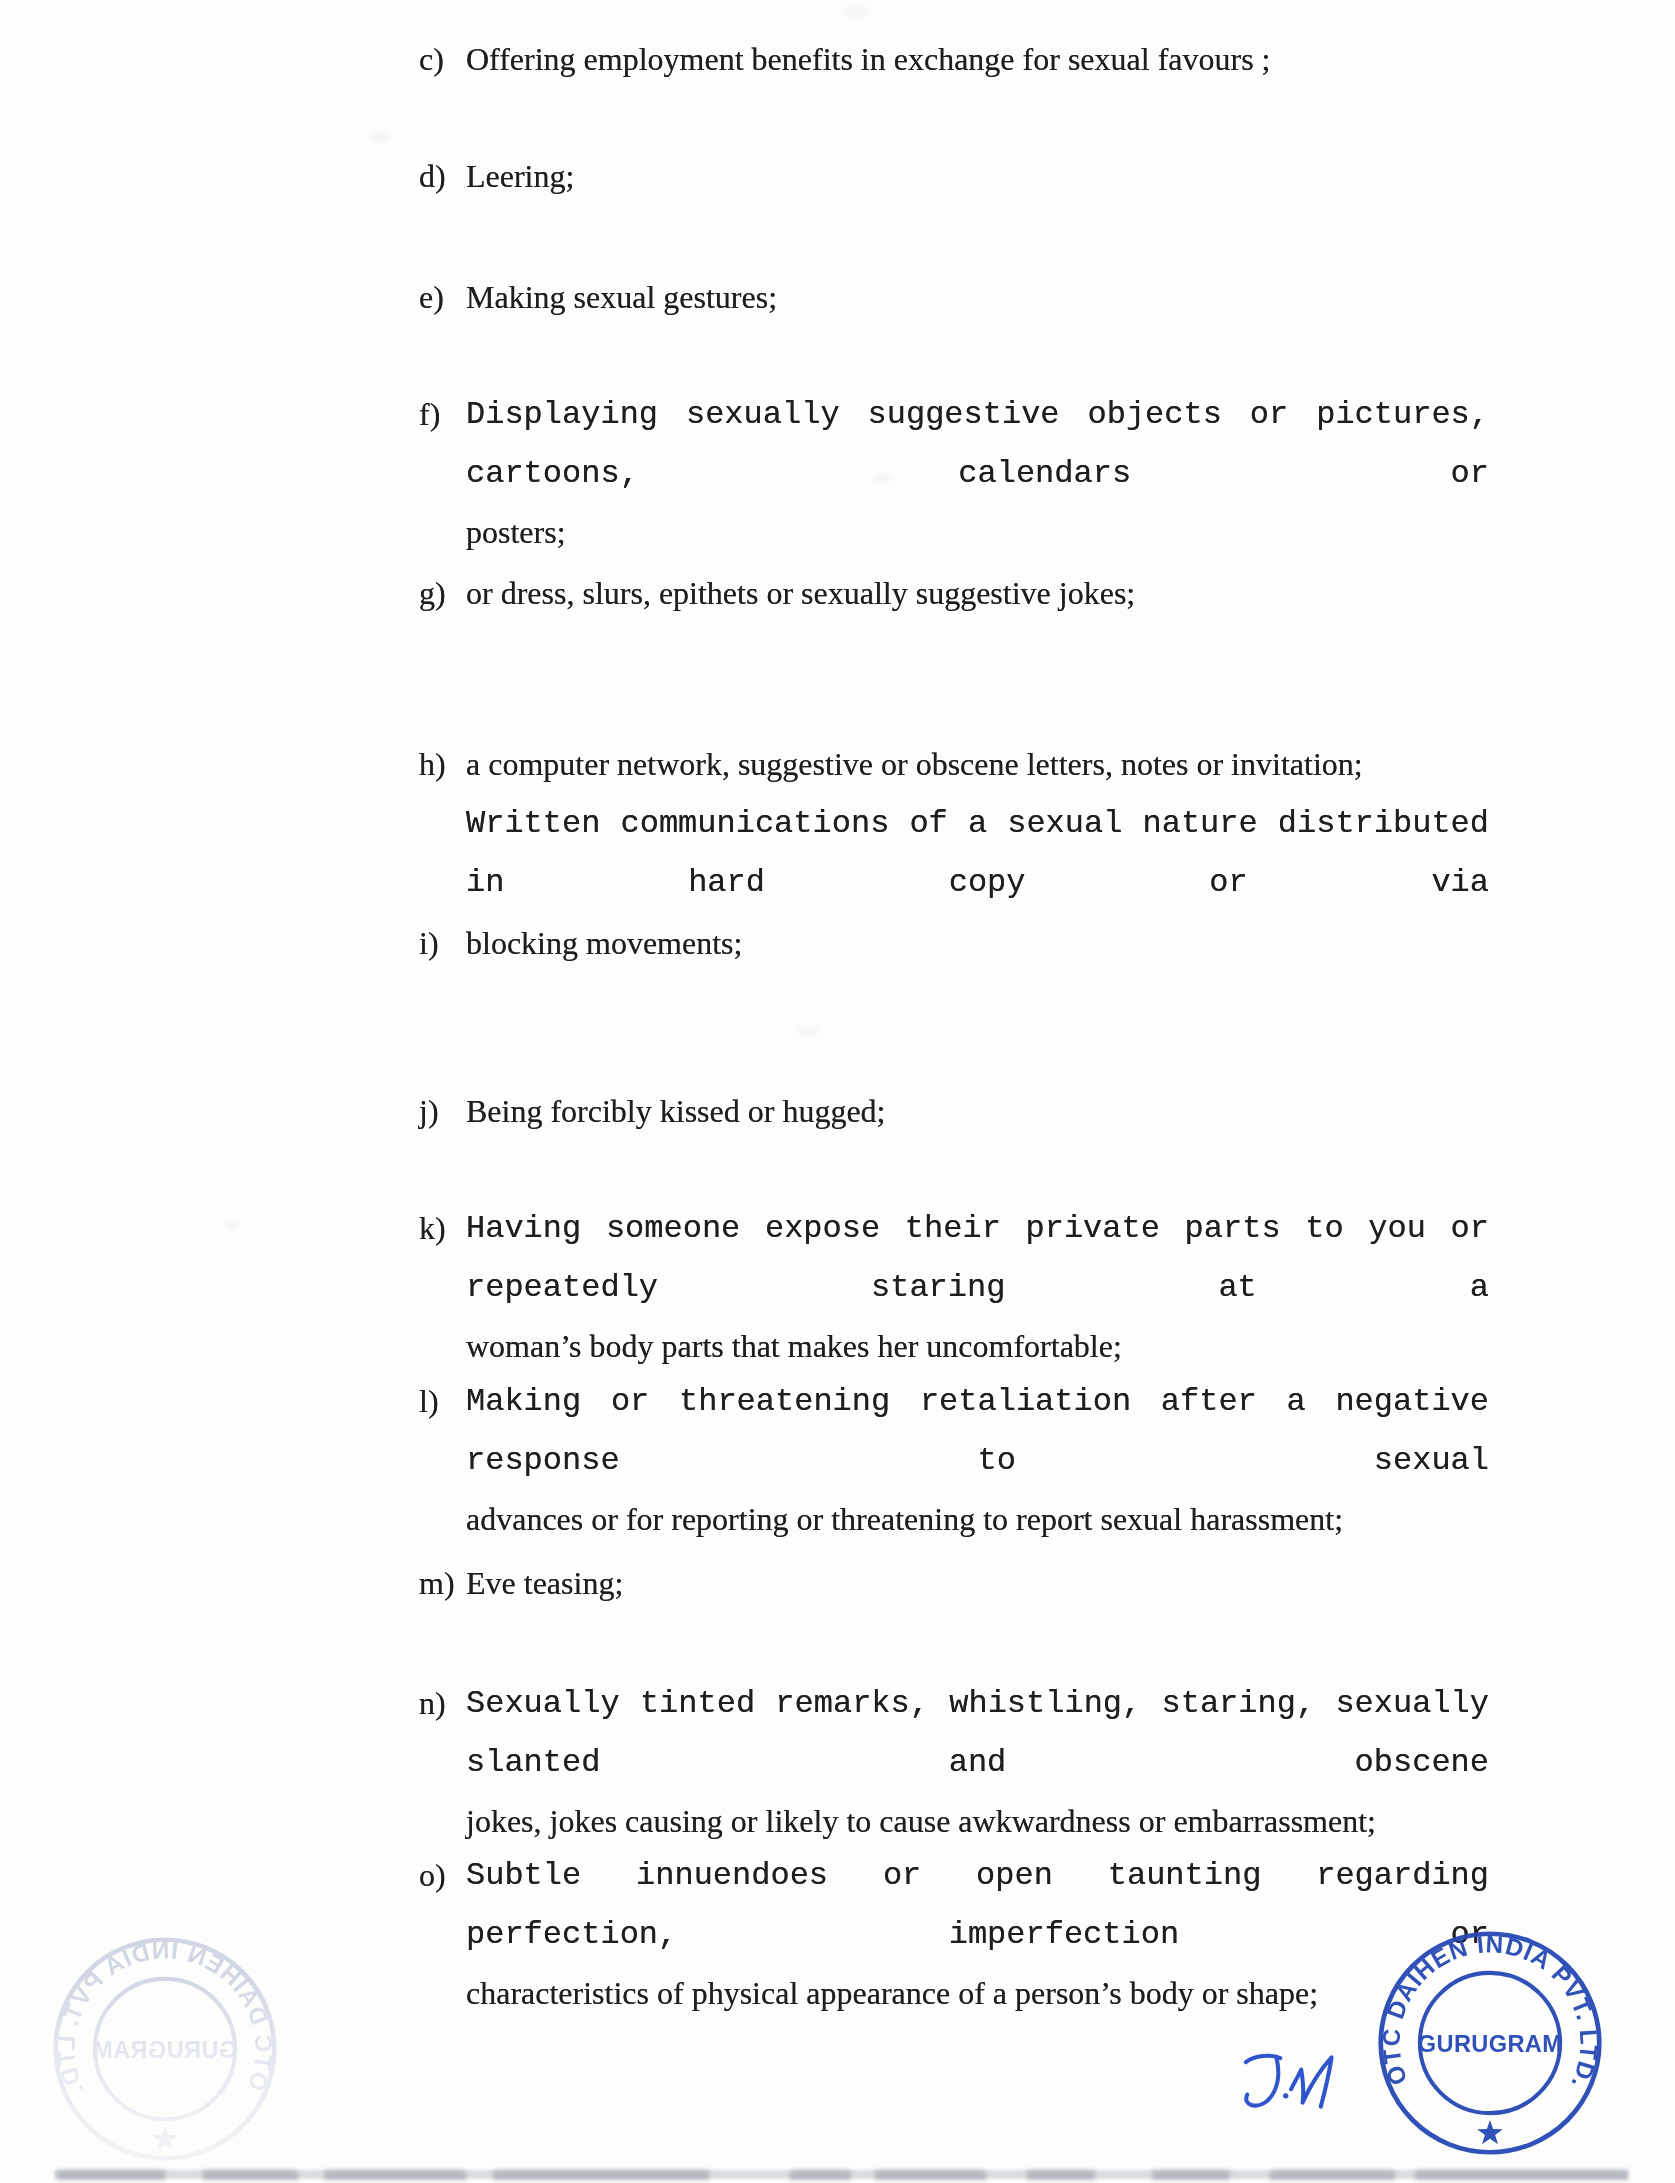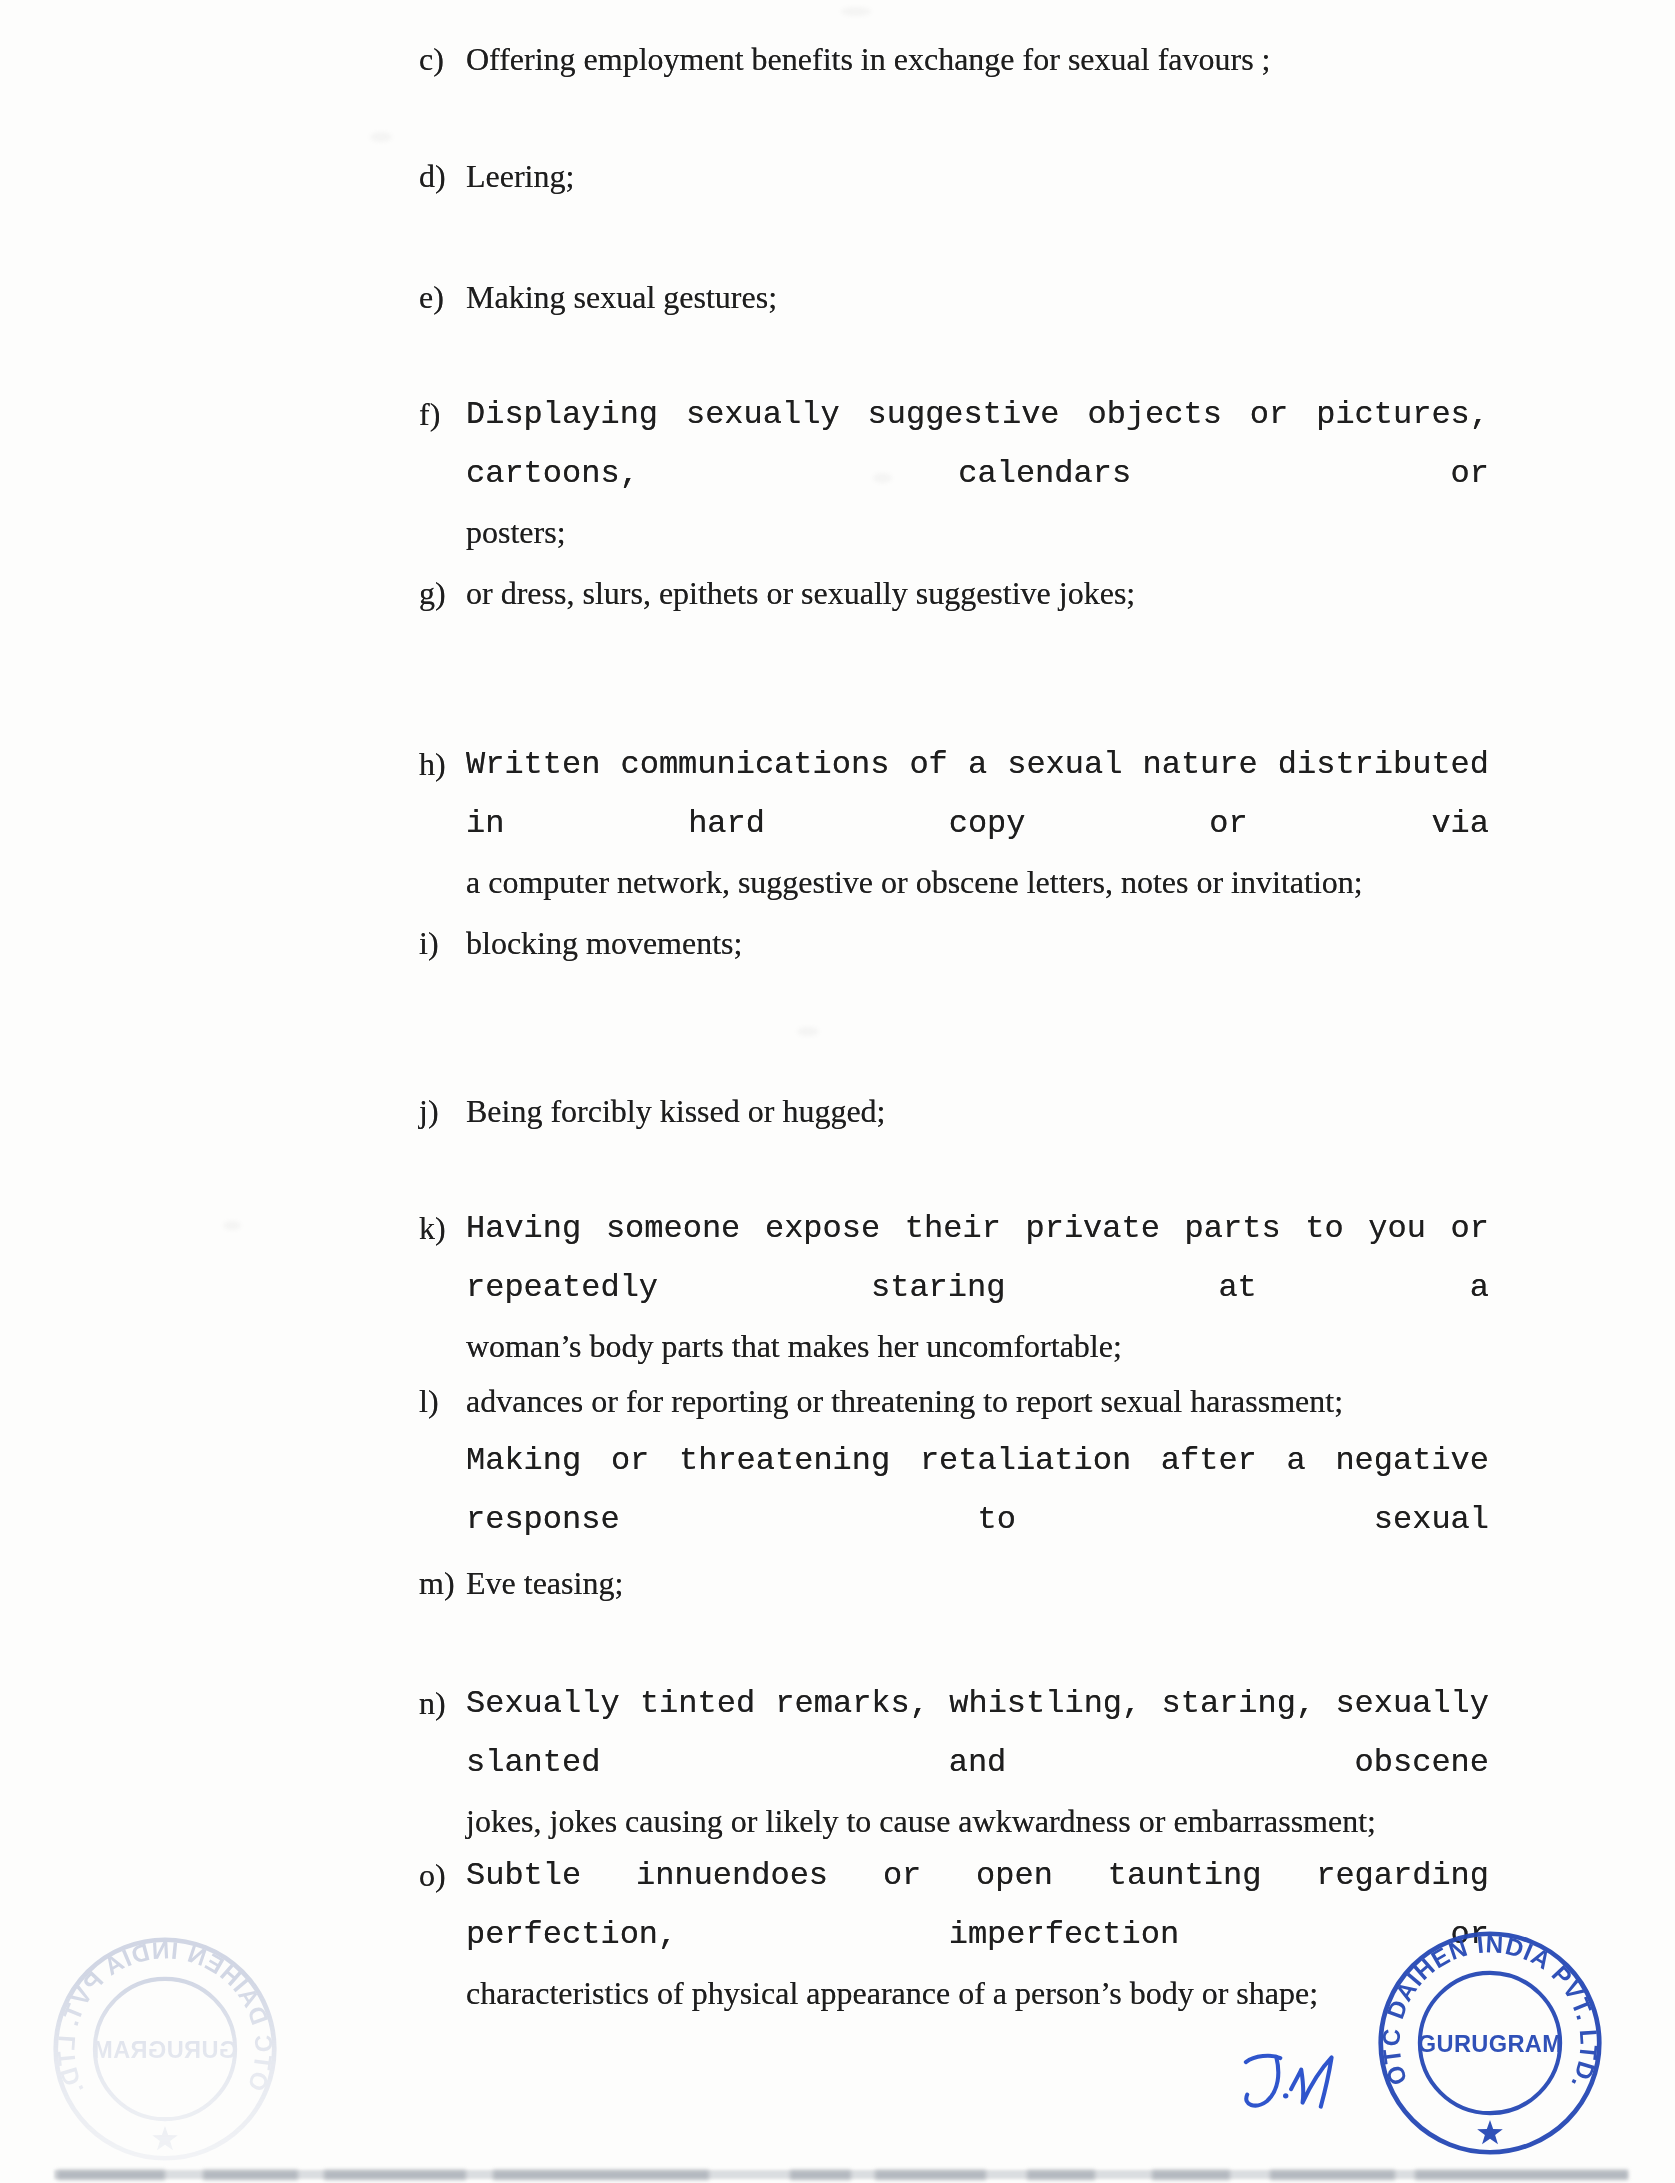--- a/index.html
+++ b/index.html
@@ -139,22 +139,22 @@
   <div class="item" style="top:564px">
     <div class="label">g)</div>
     <div class="lines">
       <div class="line">or dress, slurs, epithets or sexually suggestive jokes;</div>
     </div>
   </div>
 
   <div class="item" style="top:735px">
     <div class="label">h)</div>
     <div class="lines">
+      <div class="line">a computer network, suggestive or obscene letters, notes or invitation;</div>
       <div class="line justify">Written communications of a sexual nature distributed in hard copy or via</div>
-      <div class="line">a computer network, suggestive or obscene letters, notes or invitation;</div>
     </div>
   </div>
 
   <div class="item" style="top:914px">
     <div class="label">i)</div>
     <div class="lines">
       <div class="line">blocking movements;</div>
     </div>
   </div>
 
@@ -169,22 +169,22 @@
     <div class="label">k)</div>
     <div class="lines">
       <div class="line justify">Having someone expose their private parts to you or repeatedly staring at a</div>
       <div class="line">woman’s body parts that makes her uncomfortable;</div>
     </div>
   </div>
 
   <div class="item" style="top:1372px">
     <div class="label">l)</div>
     <div class="lines">
+      <div class="line justify">Making or threatening retaliation after a negative response to sexual</div>
       <div class="line">advances or for reporting or threatening to report sexual harassment;</div>
-      <div class="line justify">Making or threatening retaliation after a negative response to sexual</div>
     </div>
   </div>
 
   <div class="item" style="top:1554px">
     <div class="label">m)</div>
     <div class="lines">
         <div class="line">Eve teasing;</div>
       </div>
   </div>
 

